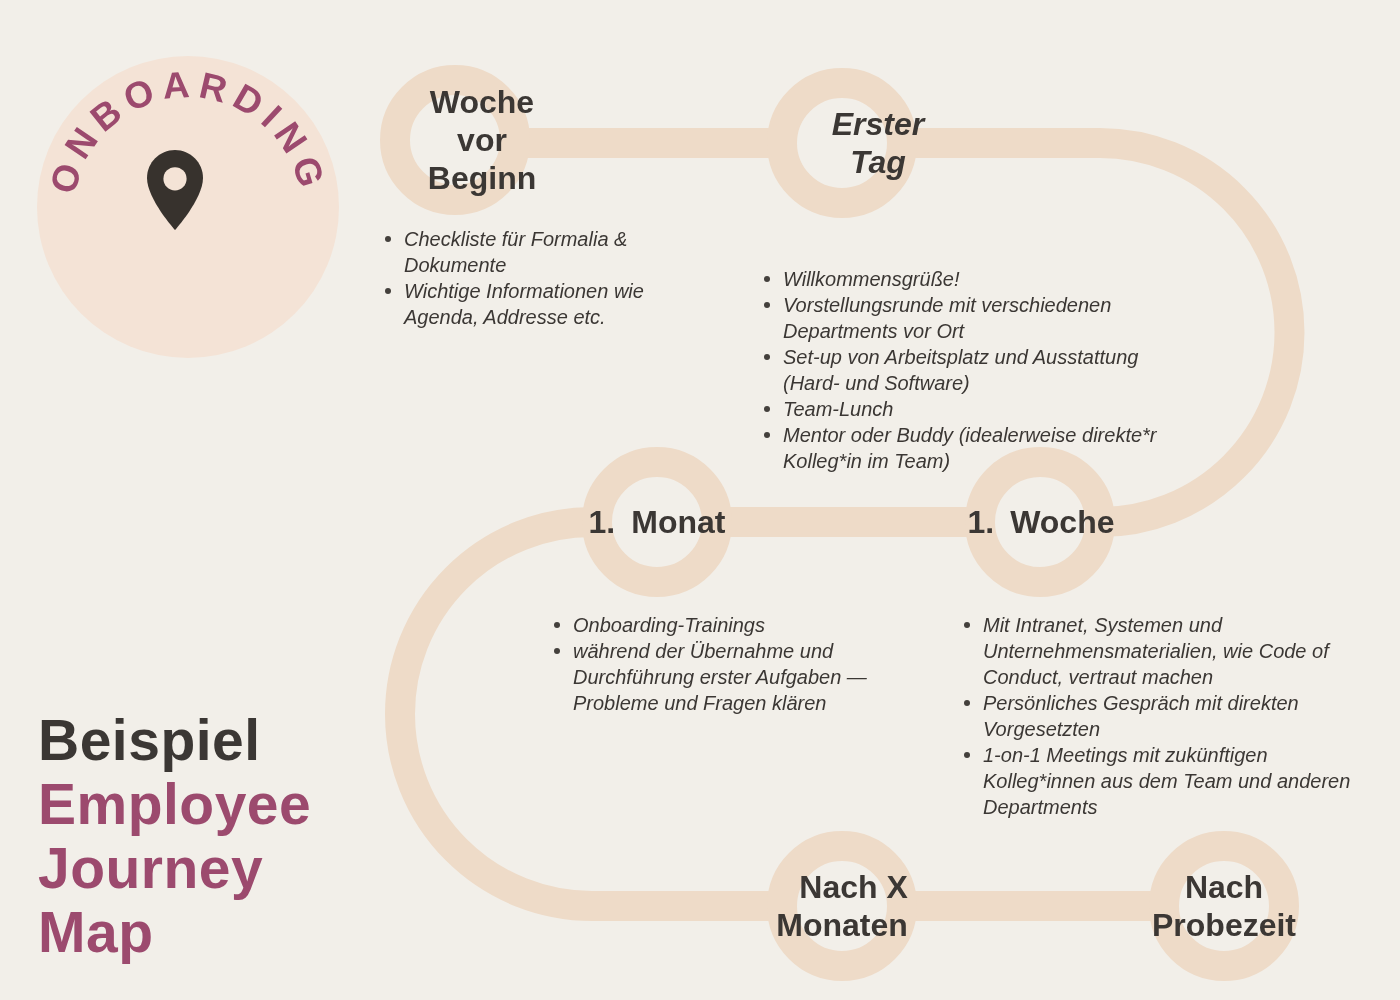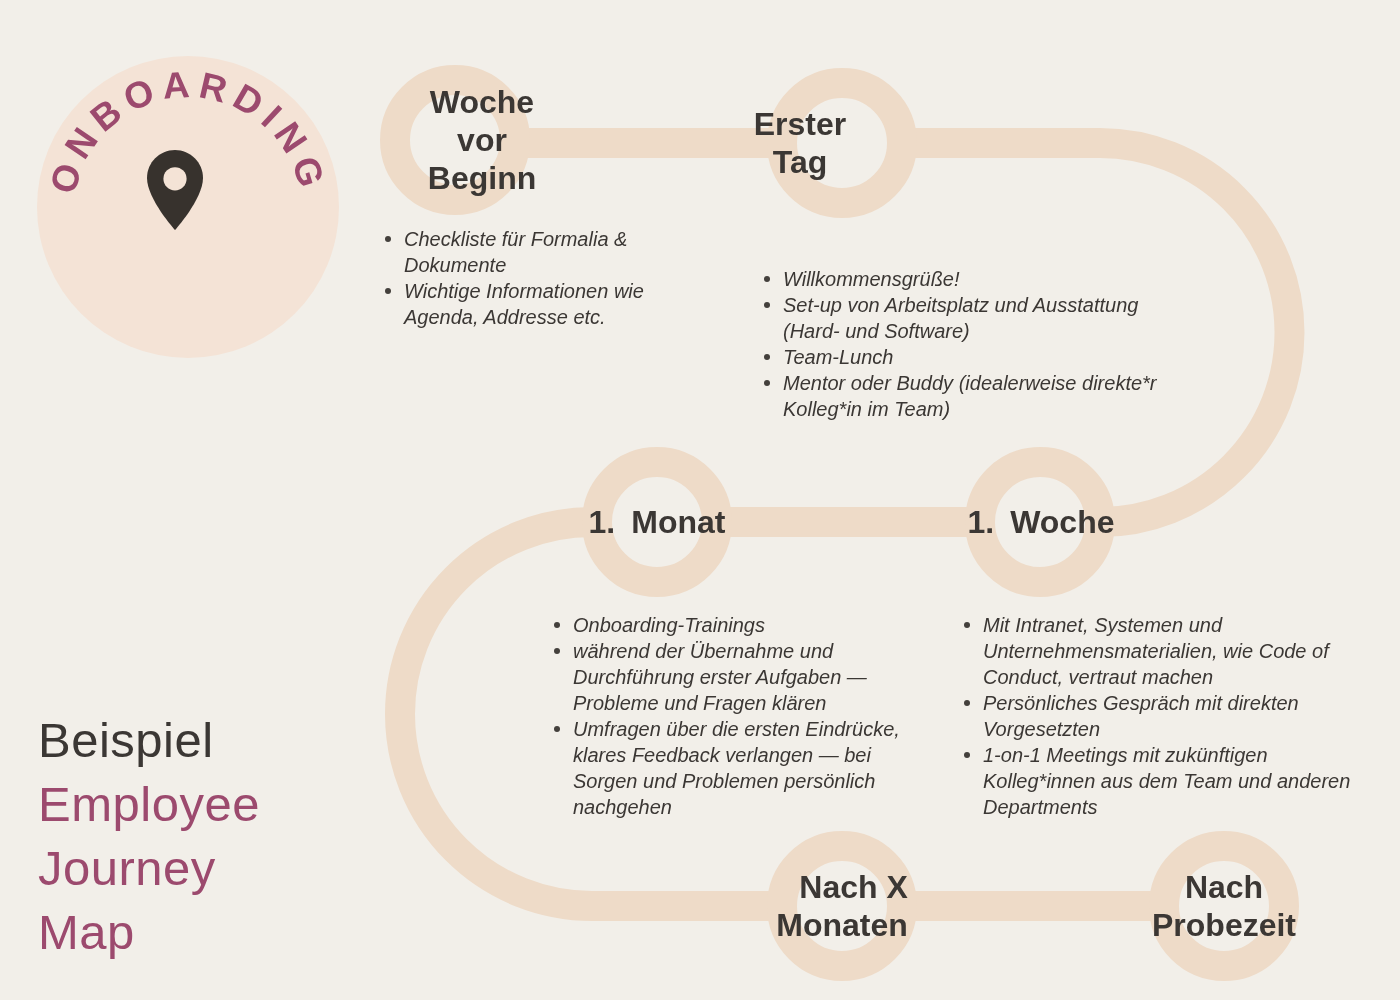--- a/index.html
+++ b/index.html
@@ -38,21 +38,21 @@
     list-style:none;margin:0;padding:0;
     font-size:20px;line-height:26px;color:var(--ink);font-style:italic;
   }
   .stage-list li{position:relative;padding-left:21px;}
   .stage-list li::before{
     content:"";position:absolute;left:2px;top:10px;
     width:6px;height:6px;border-radius:50%;background:#44403c;
   }
   .page-title{
     position:absolute;left:38px;top:708px;
-    font-weight:normal;font-size:49px;line-height:64px;letter-spacing:0.5px;
+    font-weight:bold;font-size:57px;line-height:64px;letter-spacing:0.5px;
   }
   .page-title .t-dark{color:var(--ink);}
   .page-title .t-maroon{color:var(--maroon);}
 </style>
 </head>
 <body>
 
 <svg class="stage-canvas" width="1400" height="1000" viewBox="0 0 1400 1000" aria-hidden="true">
   <path class="journey" d="M 455 143 H 1100 A 189.5 189.5 0 0 1 1100 522 H 592 A 192 192 0 0 0 592 906 H 1224" stroke="#eedbc8"></path>
   <circle class="ring" cx="455" cy="140" r="60"></circle>
@@ -73,58 +73,58 @@
   </text>
   <g transform="translate(99,97) scale(4)">
     <path class="pin-body" d="M12 2 C8.13 2 5 5.13 5 9 c0 5.25 7 13 7 13 s7 -7.75 7 -13 c0 -3.87 -3.13 -7 -7 -7 z"></path>
     <circle class="pin-hole" cx="12" cy="9.2" r="2.9"></circle>
   </g>
 </svg>
 
 <div class="node-label" style="left:458px;top:140px;margin-left:24px;">Woche
 vor
 Beginn</div>
-<div class="node-label" style="left:800px;top:143px;">Erster
+<div class="node-label" style="left:878px;top:143px;font-style:italic;">Erster
 Tag</div>
 <div class="node-label" style="left:1041px;top:522px;">1. Woche</div>
 <div class="node-label" style="left:657px;top:522px;">1. Monat</div>
 <div class="node-label" style="left:842px;top:906px;text-align:right;">Nach X
 Monaten</div>
 <div class="node-label" style="left:1224px;top:906px;">Nach
 Probezeit</div>
 
 <div class="stage-list" style="left:383px;top:226px;width:322px;">
   <ul>
     <li>Checkliste für Formalia &amp; Dokumente</li>
     <li>Wichtige Informationen wie Agenda, Addresse etc.</li>
   </ul>
 </div>
 
 <div class="stage-list" style="left:762px;top:226px;width:402px;margin-top:40px;">
   <ul>
     <li>Willkommensgrüße!</li>
+    <li>Vorstellungsrunde mit verschiedenen Departments vor Ort</li>
     <li>Set-up von Arbeitsplatz und Ausstattung (Hard- und Software)</li>
     <li>Team-Lunch</li>
     <li>Mentor oder Buddy (idealerweise direkte*r Kolleg*in im Team)</li>
   </ul>
 </div>
 
 <div class="stage-list" style="left:962px;top:612px;width:392px;">
   <ul>
     <li>Mit Intranet, Systemen und Unternehmensmaterialien, wie Code of Conduct, vertraut machen</li>
     <li>Persönliches Gespräch mit direkten Vorgesetzten</li>
     <li>1-on-1 Meetings mit zukünftigen Kolleg*innen aus dem Team und anderen Departments</li>
   </ul>
 </div>
 
 <div class="stage-list" style="left:552px;top:612px;width:382px;">
   <ul>
     <li>Onboarding-Trainings</li>
     <li>während der Übernahme und Durchführung erster Aufgaben — Probleme und Fragen klären</li>
-    <li>Umfragen über die ersten Eindrücke, klares Feedback verlangen — bei Sorgen und Problemen persönlich nachgehen</li>
   </ul>
 </div>
 
 <div class="page-title">
   <div class="t-dark">Beispiel</div>
   <div class="t-maroon">Employee</div>
   <div class="t-maroon">Journey</div>
   <div class="t-maroon">Map</div>
 </div>
 

